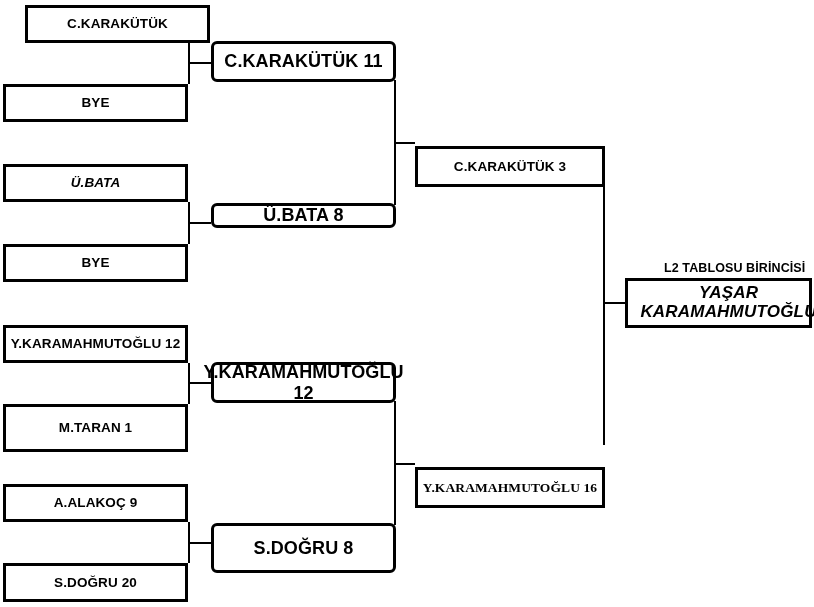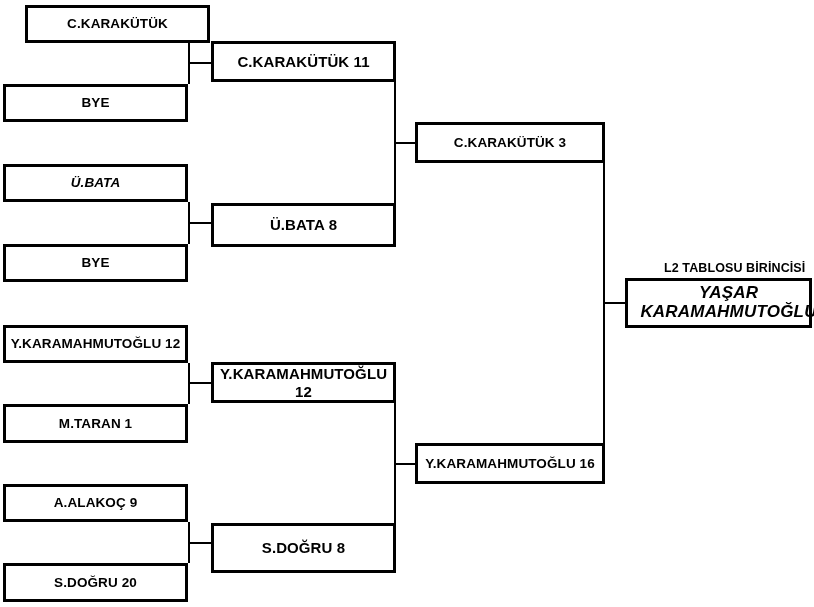--- a/index.html
+++ b/index.html
@@ -22,22 +22,22 @@
     background: #ffffff;
     display: flex;
     align-items: center;
     justify-content: center;
     text-align: center;
     font-weight: bold;
     color: #000000;
     line-height: 1.15;
   }
   .r1 { font-size: 13.5px; letter-spacing: 0.1px; }
-  .r2 { font-size: 15px; letter-spacing: 0.1px; }
-  .r3 { font-size: 13.5px; letter-spacing: 0.1px; }
+  .r2 { font-size: 18px; letter-spacing: 0.1px; border-radius: 6px; }
+  .r3 { font-size: 13.5px; letter-spacing: 0.1px; margin-top: 24px; }
   .champion {
     font-size: 17px;
     font-style: italic;
     font-weight: bold;
     letter-spacing: 0.2px;
     line-height: 1.1;
     border-width: 3px;
     padding-left: 20px;
   }
   .champion-label {
@@ -64,55 +64,55 @@
   <div class="slot r1" style="left:3px;  top:5px;   width:185px; height:38px;margin-left:22px;">C.KARAKÜTÜK</div>
 
   <div class="slot r1" style="left:3px;  top:84px;  width:185px; height:38px;">BYE</div>
 
   <div class="slot r1" style="left:3px;  top:164px; width:185px; height:38px;font-style:italic;">Ü.BATA</div>
 
   <div class="slot r1" style="left:3px;  top:244px; width:185px; height:38px;">BYE</div>
 
   <div class="slot r1" style="left:3px;  top:325px; width:185px; height:38px;">Y.KARAMAHMUTOĞLU 12</div>
 
-  <div class="slot r1" style="left:3px;  top:404px; width:185px; height:39px;">M.TARAN  1</div>
+  <div class="slot r1" style="left:3px;  top:404px; width:185px; height:48px;">M.TARAN  1</div>
 
   <div class="slot r1" style="left:3px;  top:484px; width:185px; height:38px;">A.ALAKOÇ  9</div>
 
   <div class="slot r1" style="left:3px;  top:563px; width:185px; height:39px;">S.DOĞRU  20</div>
 
   <div class="conn conn-v" style="left:188px; top:43px;  height:41px;"></div>
   <div class="conn conn-h" style="left:188px; top:62px;  width:23px;"></div>
 
   <div class="conn conn-v" style="left:188px; top:202px; height:42px;"></div>
   <div class="conn conn-h" style="left:188px; top:222px; width:23px;"></div>
 
   <div class="conn conn-v" style="left:188px; top:363px; height:41px;"></div>
   <div class="conn conn-h" style="left:188px; top:382px; width:23px;"></div>
 
   <div class="conn conn-v" style="left:188px; top:522px; height:41px;"></div>
   <div class="conn conn-h" style="left:188px; top:542px; width:23px;"></div>
 
   <div class="slot r2" style="left:211px; top:41px;  width:185px; height:41px;">C.KARAKÜTÜK  11</div>
 
-  <div class="slot r2" style="left:211px; top:203px; width:185px; height:44px;">Ü.BATA  8</div>
+  <div class="slot r2" style="left:211px; top:203px; width:185px; height:25px;">Ü.BATA  8</div>
 
   <div class="slot r2" style="left:211px; top:362px; width:185px; height:41px;">Y.KARAMAHMUTOĞLU 12</div>
 
   <div class="slot r2" style="left:211px; top:523px; width:185px; height:50px;">S.DOĞRU  8</div>
 
   <div class="conn conn-v" style="left:394px; top:80px;  height:125px;"></div>
   <div class="conn conn-h" style="left:394px; top:142px; width:21px;"></div>
 
   <div class="conn conn-v" style="left:394px; top:401px; height:124px;"></div>
   <div class="conn conn-h" style="left:394px; top:463px; width:21px;"></div>
 
   <div class="slot r3" style="left:415px; top:122px; width:190px; height:41px;">C.KARAKÜTÜK  3</div>
 
-  <div class="slot r3" style="left:415px; top:443px; width:190px; height:41px;">Y.KARAMAHMUTOĞLU 16</div>
+  <div class="slot r3" style="left:415px; top:443px; width:190px; height:41px;font-family:Liberation Serif, serif;">Y.KARAMAHMUTOĞLU 16</div>
 
   <div class="conn conn-v" style="left:603px; top:161px; height:284px;"></div>
   <div class="conn conn-h" style="left:603px; top:302px; width:23px;"></div>
 
   <div class="champion-label" style="left:634px; top:261px;">L2 TABLOSU BİRİNCİSİ</div>
 
   <div class="slot champion" style="left:625px; top:278px; width:187px; height:50px;">YAŞAR KARAMAHMUTOĞLU</div>
 
 </div>
 

